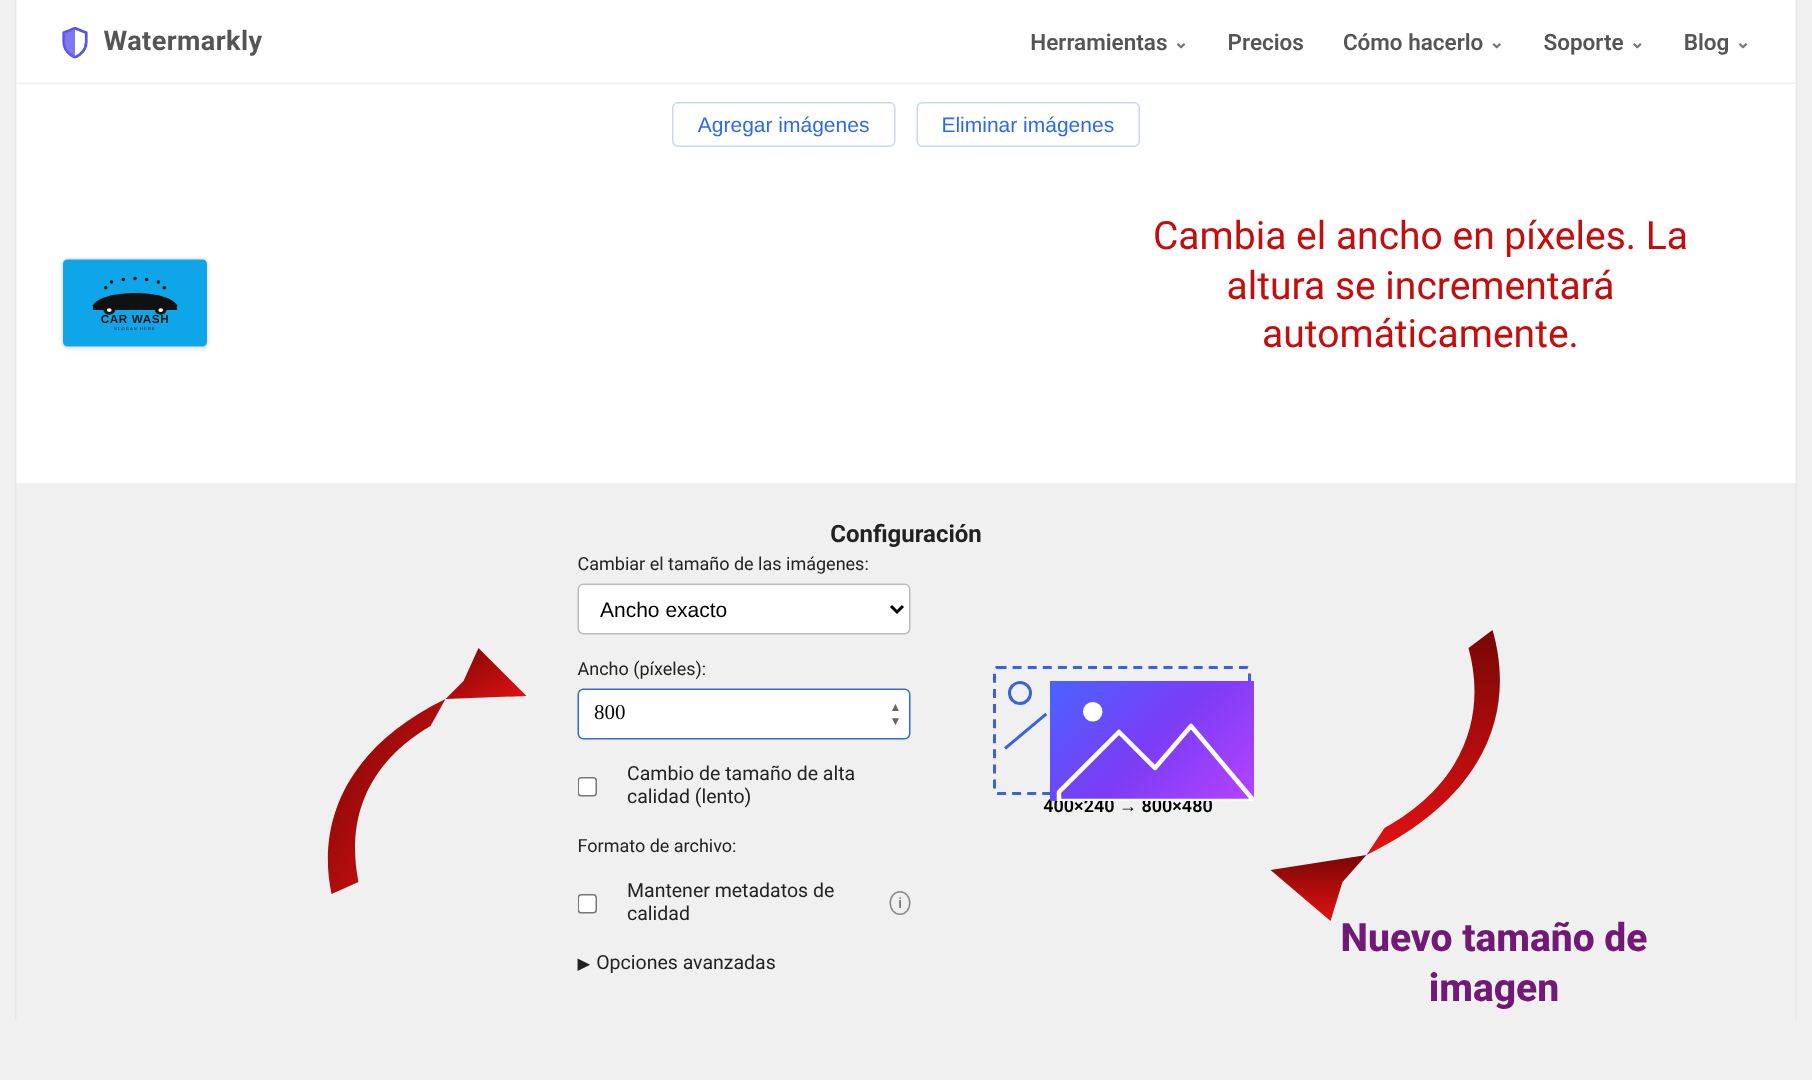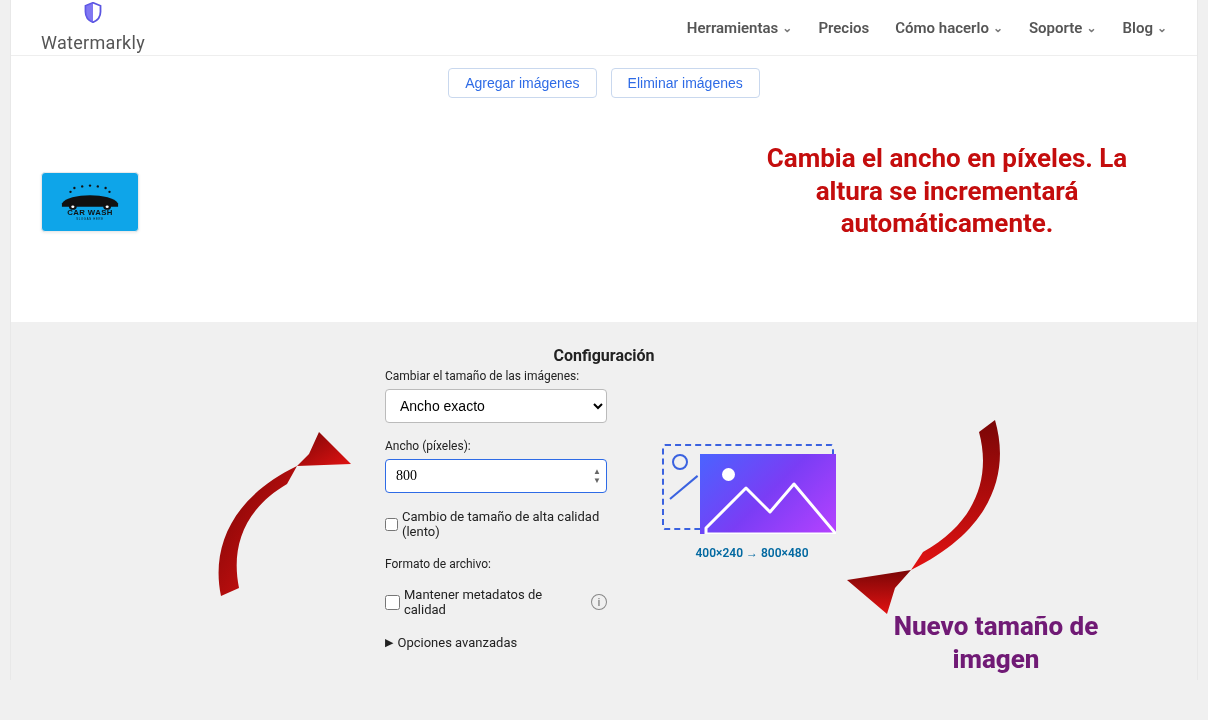--- a/index.html
+++ b/index.html
@@ -26,24 +26,23 @@
     align-items: center;
     justify-content: space-between;
     padding: 0 30px 0 30px;
     border-bottom: 1px solid #eee;
   }
   .brand {
     display: flex;
     align-items: center;
     gap: 10px;
     color: #555;
-    font-weight: 400;
+    font-weight: 700;
     font-size: 18px;
     letter-spacing: 0.3px;
-    flex-direction: column;
   }
   .brand .logo-icon {
     width: 18px; height: 20px;
     display: inline-block;
   }
   .nav {
     display: flex;
     gap: 26px;
     font-size: 15px;
     color: #555;
@@ -88,21 +87,21 @@
     width: 80px; height: 40px;
     display:flex; flex-direction:column; align-items:center; justify-content:center;
   }
   .carwash svg { width: 78px; height: 38px; }
   .annot-red {
     position: absolute;
     right: 60px;
     top: 30px;
     width: 380px;
     color: #c40d0d;
-    font-weight: 700;
+    font-weight: 400;
     font-size: 26px;
     line-height: 1.25;
     text-align: center;
   }
   
   .config {
     padding: 24px 0 30px;
     position: relative;
   }
   .config-title {
@@ -134,21 +133,21 @@
     outline: none;
     font-family: Liberation Serif, serif;
   }
   .spinner-wrap { position: relative; width: 222px; }
   .spinner-wrap .spin-btns {
     position: absolute; right: 6px; top: 50%; transform: translateY(-50%);
     display: flex; flex-direction: column; gap: 0px; font-size: 8px; color: #666;
   }
   .group { margin-bottom: 16px; }
   .check-row {
-    display: flex; align-items: center; gap: 4px;
+    display: flex; align-items: center; gap: 20px;
     font-size: 13px;
     margin-bottom: 18px;
   }
   .check-row input[type="checkbox"] {
     width: 15px; height: 15px;
   }
   .info-i {
     width: 16px; height: 16px; border: 1px solid #888; border-radius: 50%;
     display:inline-flex; align-items:center; justify-content:center;
     font-size: 10px; color:#555;
@@ -193,24 +192,23 @@
     position:absolute; left:38px; top:18px;
     width:136px; height:80px;
     background: linear-gradient(135deg, #4a63ff 0%, #7a3df5 50%, #b642ff 100%);
     overflow:hidden;
   }
   .preview .img-rect .dot {
     position:absolute; left:22px; top:14px; width:13px; height:13px; background:#fff; border-radius:50%;
   }
   .preview .img-rect svg { position:absolute; left:0; top:0; }
   .preview .dims {
-    margin-top: 16px;
     font-size: 12px;
     font-weight: 600;
-    color: #0369a1;
+    color: #000000;
   }
   
   .arrow-left {
     position:absolute;
     left: 190px; top: 106px;
     width: 160px; height: 160px;
   }
   .arrow-right {
     position:absolute;
     left: 828px; top: 96px;

